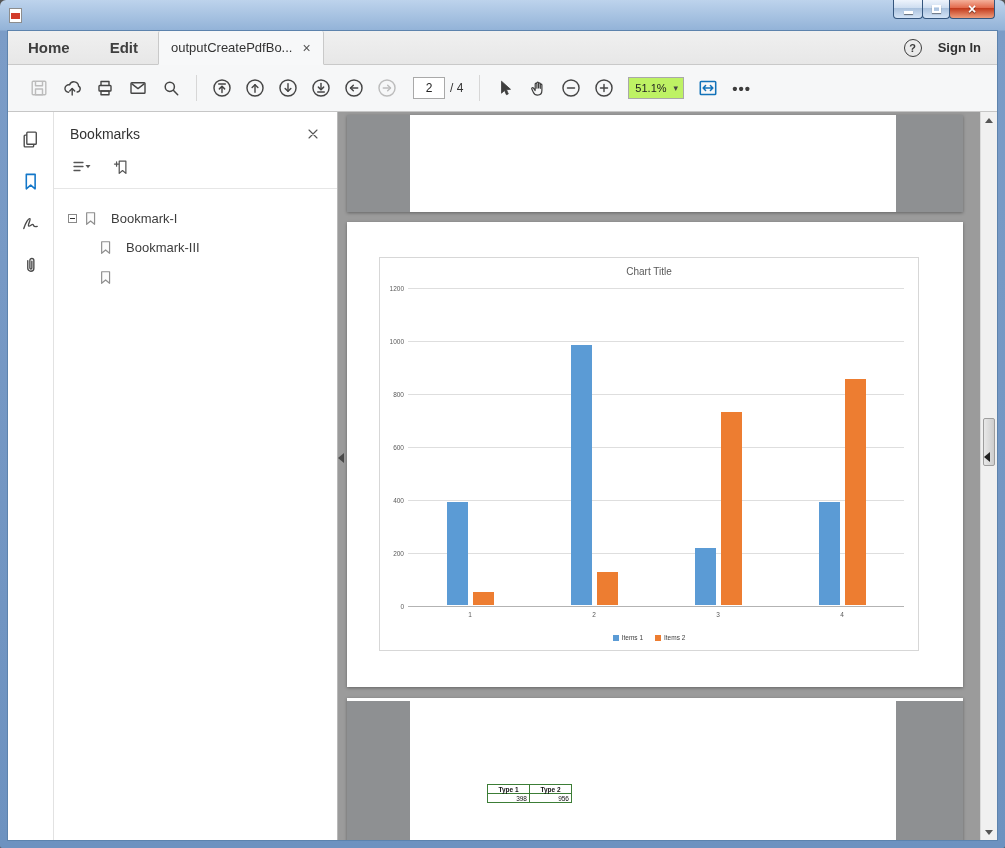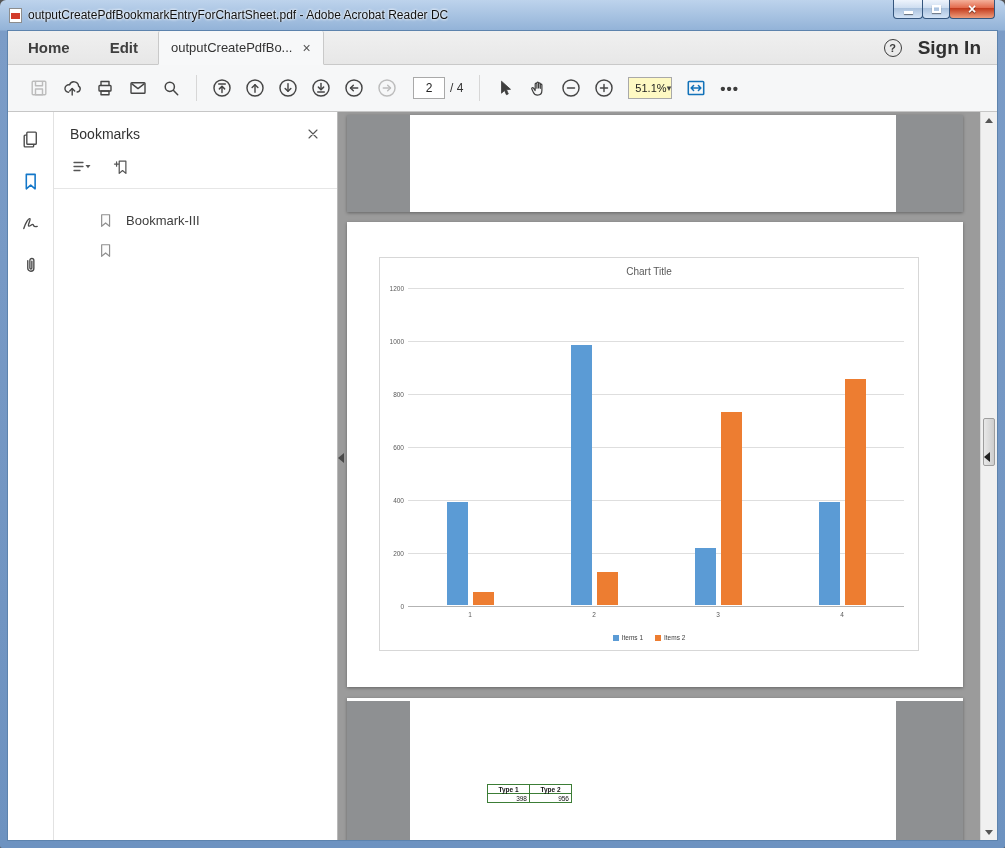--- a/index.html
+++ b/index.html
@@ -46,29 +46,29 @@
   .doctab {
     display:flex; align-items:center; gap:10px; padding:0 12px; margin-bottom:-1px;
     background:#f7f8f9; border-left:1px solid #c9c9c9; border-right:1px solid #c9c9c9;
     border-bottom:1px solid #f7f8f9; border-radius:2px 2px 0 0;
     font-size:13px; color:#333; max-width:185px;
   }
   .doctab .label { overflow:hidden; white-space:nowrap; text-overflow:ellipsis; }
   .tab-close { font-size:14px; color:#555; line-height:1; }
   .tab-right { margin-left:auto; display:flex; align-items:center; gap:16px; padding-right:16px; }
   .help-circle { width:18px; height:18px; border:1.6px solid #3c3c3c; border-radius:50%; display:flex; align-items:center; justify-content:center; font-size:11px; font-weight:bold; color:#3c3c3c; }
-  .signin { font-size:19px; color:#303030; font-weight:bold; }
+  .signin { font-size:13px; color:#303030; font-weight:bold; }
   
   .toolbar { height:47px; background:#f6f7f8; border-bottom:1px solid #c6c6c6; display:flex; align-items:center; padding-left:16px; gap:3px; }
   .ibtn { width:30px; height:30px; display:grid; place-items:center; border-radius:2px; }
   .ibtn svg { display:block; }
   .sep { width:1px; height:26px; background:#d7d7d7; margin:0 7px; }
   .pagebox { width:32px; height:22px; border:1px solid #a9a9a9; background:#fff; font-size:12px; color:#222; text-align:center; margin:0 2px 0 8px; font-family:"Liberation Sans",sans-serif; }
   .pagetotal { font-size:12px; color:#333; margin-right:6px; }
-  .zoombox { width:44px; height:22px; border:1px solid #a9a9a9; background:#fef9c3; display:flex; align-items:center; margin:0 6px; }
+  .zoombox { width:56px; height:22px; border:1px solid #a9a9a9; background:#bef264; display:flex; align-items:center; margin:0 6px; }
   .zoombox .zval { flex:1; font-size:11px; color:#222; padding-left:6px; }
   .zoombox .zcaret { width:15px; text-align:center; font-size:9px; color:#444; }
   .ellipsis { font-size:15px; font-weight:bold; color:#3d3d3d; letter-spacing:1px; padding:0 6px; }
   
   .main { flex:1; display:flex; min-height:0; background:#22c55e;border-radius:32px; }
   .rail { width:46px; border-right:1px solid #e2e2e2; display:flex; flex-direction:column; align-items:center; padding-top:14px; gap:16px; background:#fff; }
   .rail .ibtn { width:26px; height:26px; }
   
   .panel { width:284px; border-right:1px solid #b9b9b9; display:flex; flex-direction:column; background:#fff; }
   .panel-header { display:flex; align-items:center; justify-content:space-between; padding:14px 16px 8px; }
@@ -123,21 +123,20 @@
   .sb-thumb { position:absolute; left:2px; right:2px; top:306px; height:48px; background:linear-gradient(90deg,#e8e8e8,#cdcdcd); border:1px solid #9e9e9e; border-radius:2px; }
   .sb-mid-arrow { position:absolute; left:3px; top:340px; width:0; height:0; border-top:5px solid transparent; border-bottom:5px solid transparent; border-right:6px solid #222; }
 </style>
 </head>
 <body>
 
 <div class="window">
 
   <div class="titlebar">
     <div class="pdficon"></div>
-    <div class="win-title">outputCreatePdfBookmarkEntryForChartSheet.pdf - Adobe Acrobat Reader DC</div>
     <div class="winbtns">
       <div class="winbtn min">
           <div class="glyph-min"></div>
         </div>
       <div class="winbtn max">
           <div class="glyph-max"></div>
         </div>
       <div class="winbtn close">
           <div class="glyph-close">×</div>
         </div>
@@ -318,20 +317,27 @@
               </svg>
           </div>
           <div class="ibtn" style="width:26px;height:24px">
             <svg width="19" height="19" viewBox="0 0 20 20" fill="none" stroke="#555" stroke-width="1.3" stroke-linecap="round" stroke-linejoin="round">
                 <path d="M7.6 3.4h7v12.8l-3.5-3-3.5 3z"></path>
                 <path d="M2.6 6.4h4.4M4.8 4.2v4.4"></path>
               </svg>
           </div>
         </div>
         <div class="tree">
+          <div class="tree-row">
+            <div class="expander"></div>
+            <svg width="15" height="15" viewBox="0 0 14 14" fill="#fcfcfc" stroke="#8f8f8f" stroke-width="1.1" stroke-linejoin="round">
+                <path d="M3.4 1.6h7.4v10.8L7.1 9.3l-3.7 3.1z"></path>
+              </svg>
+            <span class="bm-label">Bookmark-I</span>
+          </div>
           <div class="tree-row tree-child">
             <svg width="15" height="15" viewBox="0 0 14 14" fill="#fcfcfc" stroke="#8f8f8f" stroke-width="1.1" stroke-linejoin="round">
                 <path d="M3.4 1.6h7.4v10.8L7.1 9.3l-3.7 3.1z"></path>
               </svg>
             <span class="bm-label">Bookmark-III</span>
           </div>
           <div class="tree-row tree-child">
             <svg width="15" height="15" viewBox="0 0 14 14" fill="#fcfcfc" stroke="#8f8f8f" stroke-width="1.1" stroke-linejoin="round">
                 <path d="M3.4 1.6h7.4v10.8L7.1 9.3l-3.7 3.1z"></path>
               </svg>

